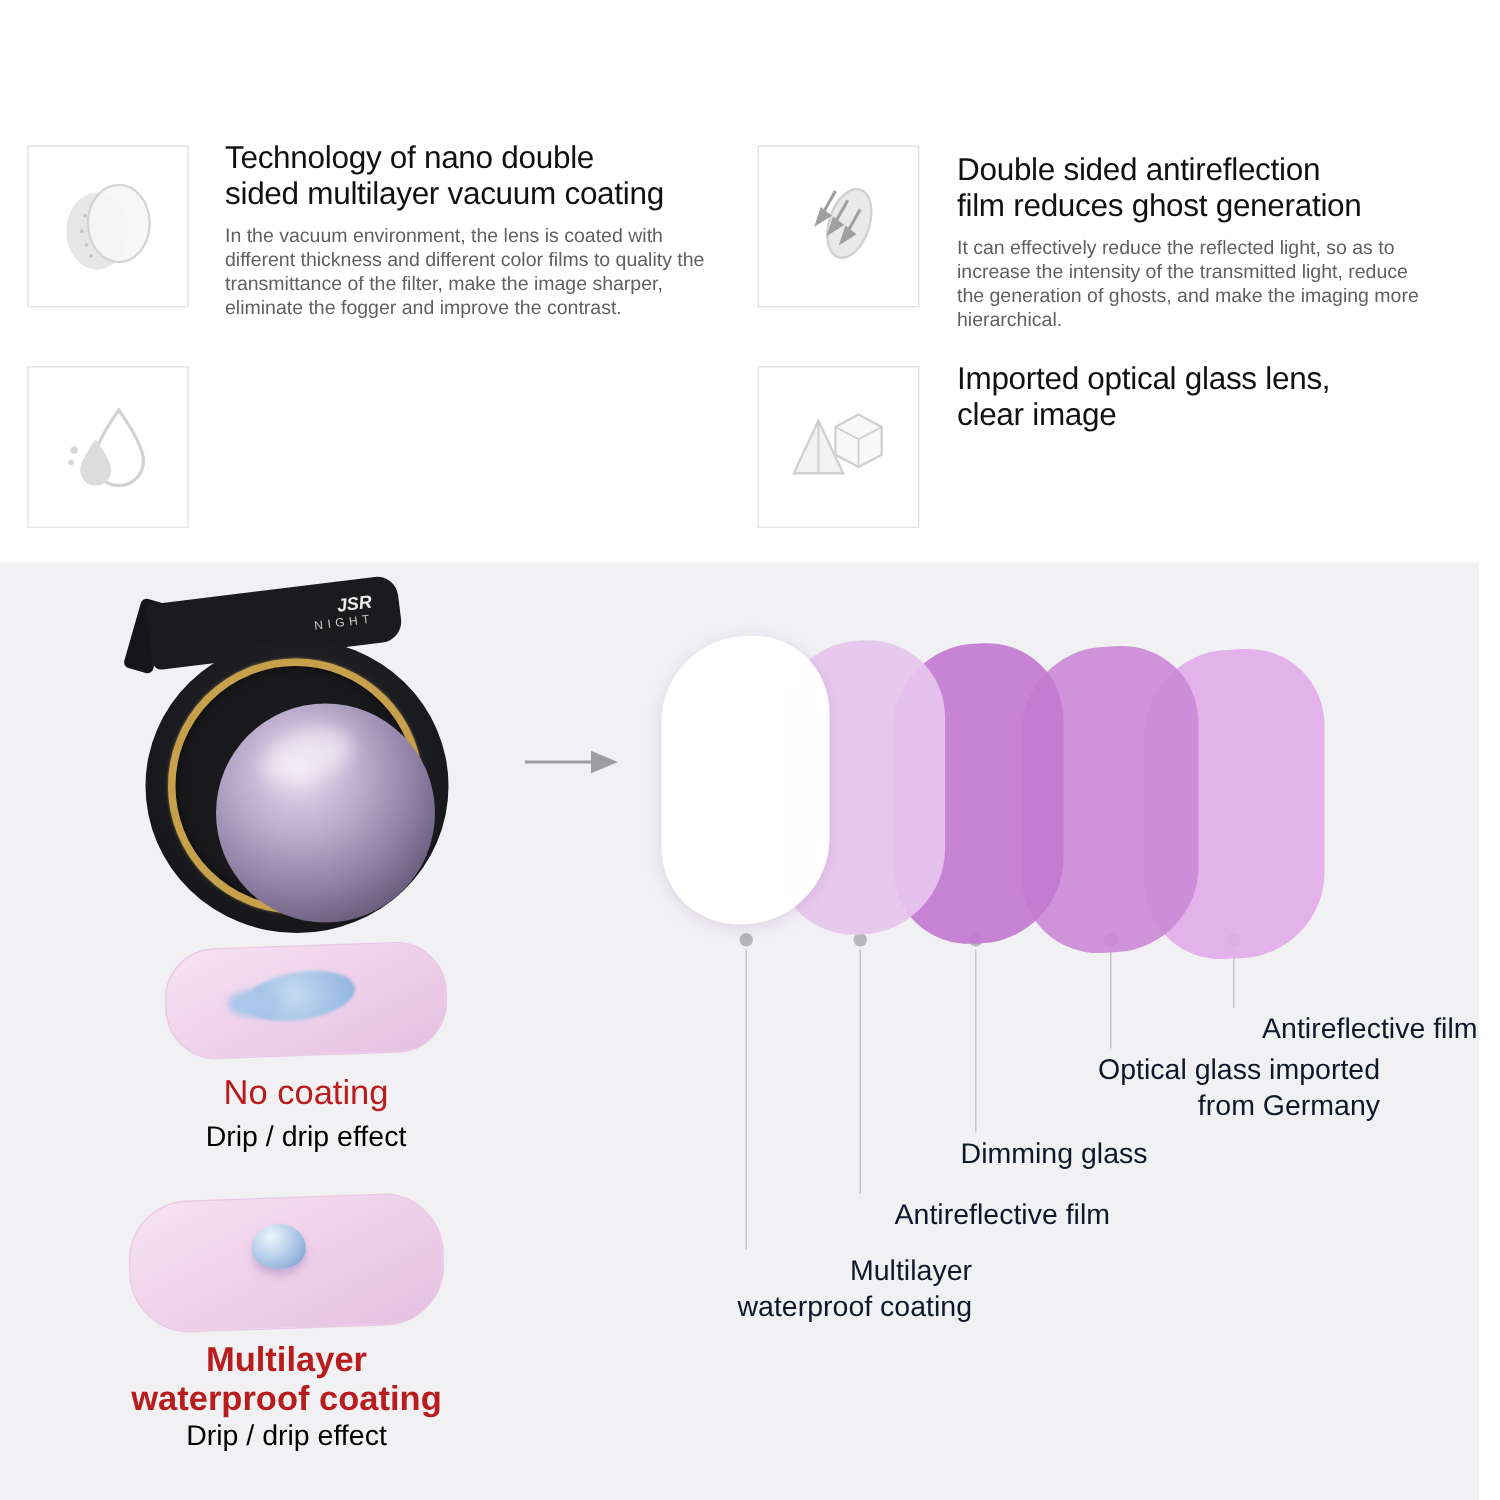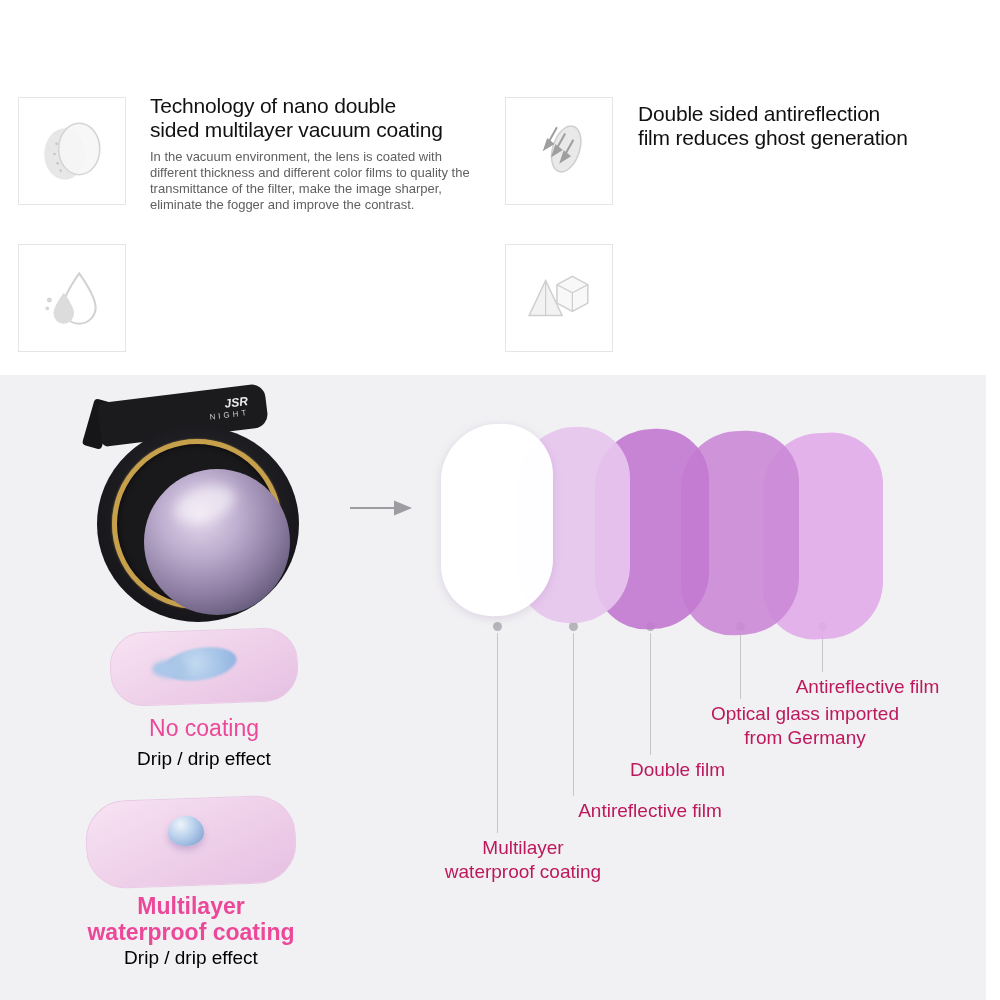--- a/index.html
+++ b/index.html
@@ -49,40 +49,40 @@
   .film5{left:763px;top:433px;width:120px;height:206px;z-index:11;}
 
   
   .dot{position:absolute;width:9px;height:9px;border-radius:50%;background:#b5b5ba;z-index:9;}
   .d1{left:493px;top:622px;} .d2{left:569px;top:622px;} .d3{left:646px;top:622px;}
   .d4{left:736px;top:622px;} .d5{left:818px;top:622px;}
   .lead{position:absolute;width:1px;background:#c6c6ca;z-index:9;}
   .l1{left:497px;top:633px;height:200px;} .l2{left:573px;top:633px;height:163px;}
   .l3{left:650px;top:633px;height:122px;} .l4{left:740px;top:633px;height:66px;}
   .l5{left:822px;top:633px;height:39px;}
-  .dlabel{position:absolute;font-size:19px;color:#be185d;text-align:center;line-height:1.25;white-space:pre-line;z-index:10;}
+  .dlabel{position:absolute;font-size:19px;color:#0f172a;text-align:right;line-height:1.25;white-space:pre-line;z-index:10;}
   .dl1{left:398px;top:836px;width:250px;} .dl2{left:560px;top:799px;width:180px;}
   .dl3{left:590px;top:758px;width:175px;} .dl4{left:690px;top:702px;width:230px;}
   .dl5{left:750px;top:675px;width:235px;}
 
   
   .sample-film{position:absolute;background:linear-gradient(155deg,#f7e3f3 0%,#eecfe9 55%,#e6c0e2 100%);
                border:1px solid #eac9e5;box-sizing:border-box;}
   .sf1{left:110px;top:630px;width:188px;height:74px;border-radius:34px;transform:rotate(-2deg);z-index:4;}
   .sf2{left:86px;top:798px;width:210px;height:88px;border-radius:40px;transform:rotate(-2deg);z-index:4;}
   .smear{position:absolute;left:163px;top:648px;width:74px;height:32px;border-radius:55%;
          background:radial-gradient(circle at 45% 45%, #c3d9f0 0%, #9cbde4 70%, #8fb2dd 100%);
          filter:blur(1px);transform:rotate(-9deg);z-index:5;}
   .smear2{position:absolute;left:152px;top:660px;width:34px;height:18px;border-radius:50%;
           background:#aac6e8;filter:blur(2px);z-index:5;}
   .droplet{position:absolute;left:168px;top:816px;width:36px;height:30px;
            border-radius:50% 50% 50% 50% / 58% 58% 46% 46%;
            background:radial-gradient(circle at 35% 28%, #eef4fb 0%, #bdd3ee 40%, #8cacd6 80%, #7d9fcd 100%);
            box-shadow:0 4px 6px rgba(130,110,170,.35);z-index:5;}
-  .sample-title{position:absolute;text-align:center;color:#ec4899;font-size:23px;line-height:1.15;white-space:pre-line;z-index:4;}
+  .sample-title{position:absolute;text-align:center;color:#b91c1c;font-size:23px;line-height:1.15;white-space:pre-line;z-index:4;}
   .st1{left:104px;top:715px;width:200px;font-weight:400;}
   .st2{left:41px;top:893px;width:300px;font-weight:700;}
   .sample-sub{position:absolute;text-align:center;color:#000000;font-size:19px;z-index:4;}
   .ss1{left:104px;top:748px;width:200px;}
   .ss2{left:41px;top:947px;width:300px;}
 </style>
 </head>
 <body>
 
 <div class="page">
@@ -118,40 +118,43 @@
         <line x1="41" y1="18" x2="32" y2="34"></line>
           <polygon points="29,39 32,30 37,34"></polygon>
         <line x1="49" y1="24" x2="40" y2="40"></line>
           <polygon points="37,45 40,36 45,40"></polygon>
       </g>
     </svg>
   </div>
   <div class="feature-text ft2">
     <div class="feature-title">Double sided antireflection
 film reduces ghost generation</div>
+    <div class="feature-body">It can effectively reduce the reflected light, so as to increase the intensity of the transmitted light, reduce the generation of ghosts, and make the imaging more hierarchical.</div>
   </div>
 
   <div class="icon-box ib3">
     <svg width="72" height="72" viewBox="0 0 70 70">
       <path d="M42 11 C42 11 26 33 26 44 a16 16 0 0 0 32 0 C58 33 42 11 42 11 Z" fill="#ffffff" stroke="#d2d2d2" stroke-width="2"></path>
       <path d="M27 30 C27 30 17 43 17 50 a10 10 0 0 0 20 0 C37 43 27 30 27 30 Z" fill="#dcdcdc"></path>
       <circle cx="13" cy="37" r="2.4" fill="#d6d6d6"></circle>
       <circle cx="11" cy="45" r="1.8" fill="#d6d6d6"></circle>
     </svg>
   </div>
 
   <div class="icon-box ib4">
     <svg width="72" height="72" viewBox="0 0 70 70">
       <path d="M22 18 L38 52 L6 52 Z" fill="rgba(240,240,240,.85)" stroke="#cfcfcf" stroke-width="1.5"></path>
       <line x1="22" y1="18" x2="22" y2="52" stroke="#cfcfcf" stroke-width="1.2"></line>
       <path d="M48 14 L63 22 L63 40 L48 48 L33 40 L33 22 Z" fill="rgba(246,246,246,.75)" stroke="#cfcfcf" stroke-width="1.5"></path>
       <path d="M33 22 L48 30 L63 22 M48 30 L48 48" stroke="#cfcfcf" stroke-width="1.2" fill="none"></path>
     </svg>
   </div>
   <div class="feature-text ft4">
+    <div class="feature-title">Imported optical glass lens,
+clear image</div>
   </div>
 
   <div class="bottom"></div>
 
   <div class="clip-hook"></div>
   <div class="clip">
     <div class="clip-brand">JSR</div>
     <div class="clip-model">NIGHT</div>
   </div>
   <div class="lens-body">
@@ -181,21 +184,21 @@
 
   <div class="lead l1"></div>
   <div class="lead l2"></div>
   <div class="lead l3"></div>
   <div class="lead l4"></div>
   <div class="lead l5"></div>
 
   <div class="dlabel dl1">Multilayer
 waterproof coating</div>
   <div class="dlabel dl2">Antireflective film</div>
-  <div class="dlabel dl3">Double film</div>
+  <div class="dlabel dl3">Dimming glass</div>
   <div class="dlabel dl4">Optical glass imported
 from Germany</div>
   <div class="dlabel dl5">Antireflective film</div>
 
   <div class="sample-film sf1"></div>
   <div class="smear"></div>
   <div class="smear2"></div>
   <div class="sample-title st1">No coating</div>
   <div class="sample-sub ss1">Drip / drip effect</div>
 

